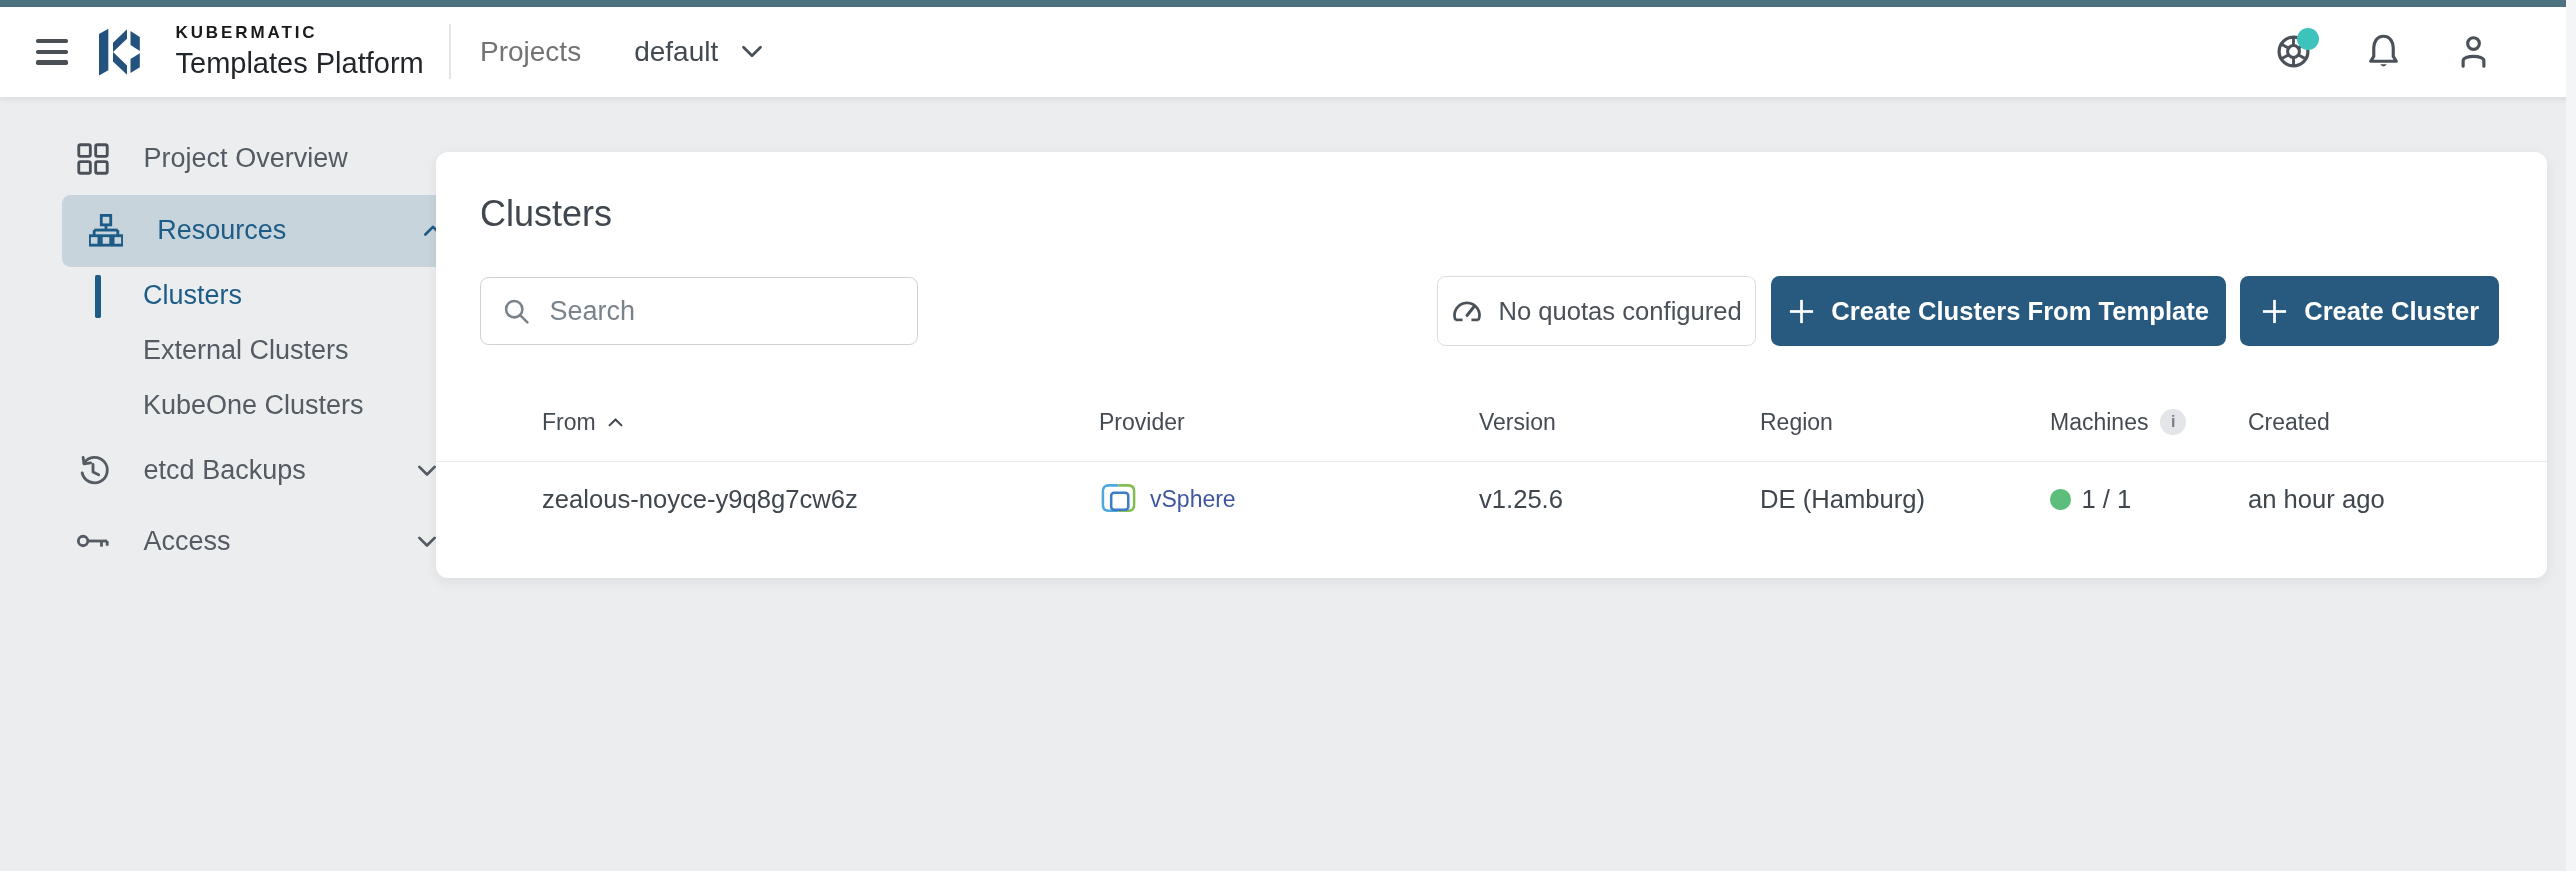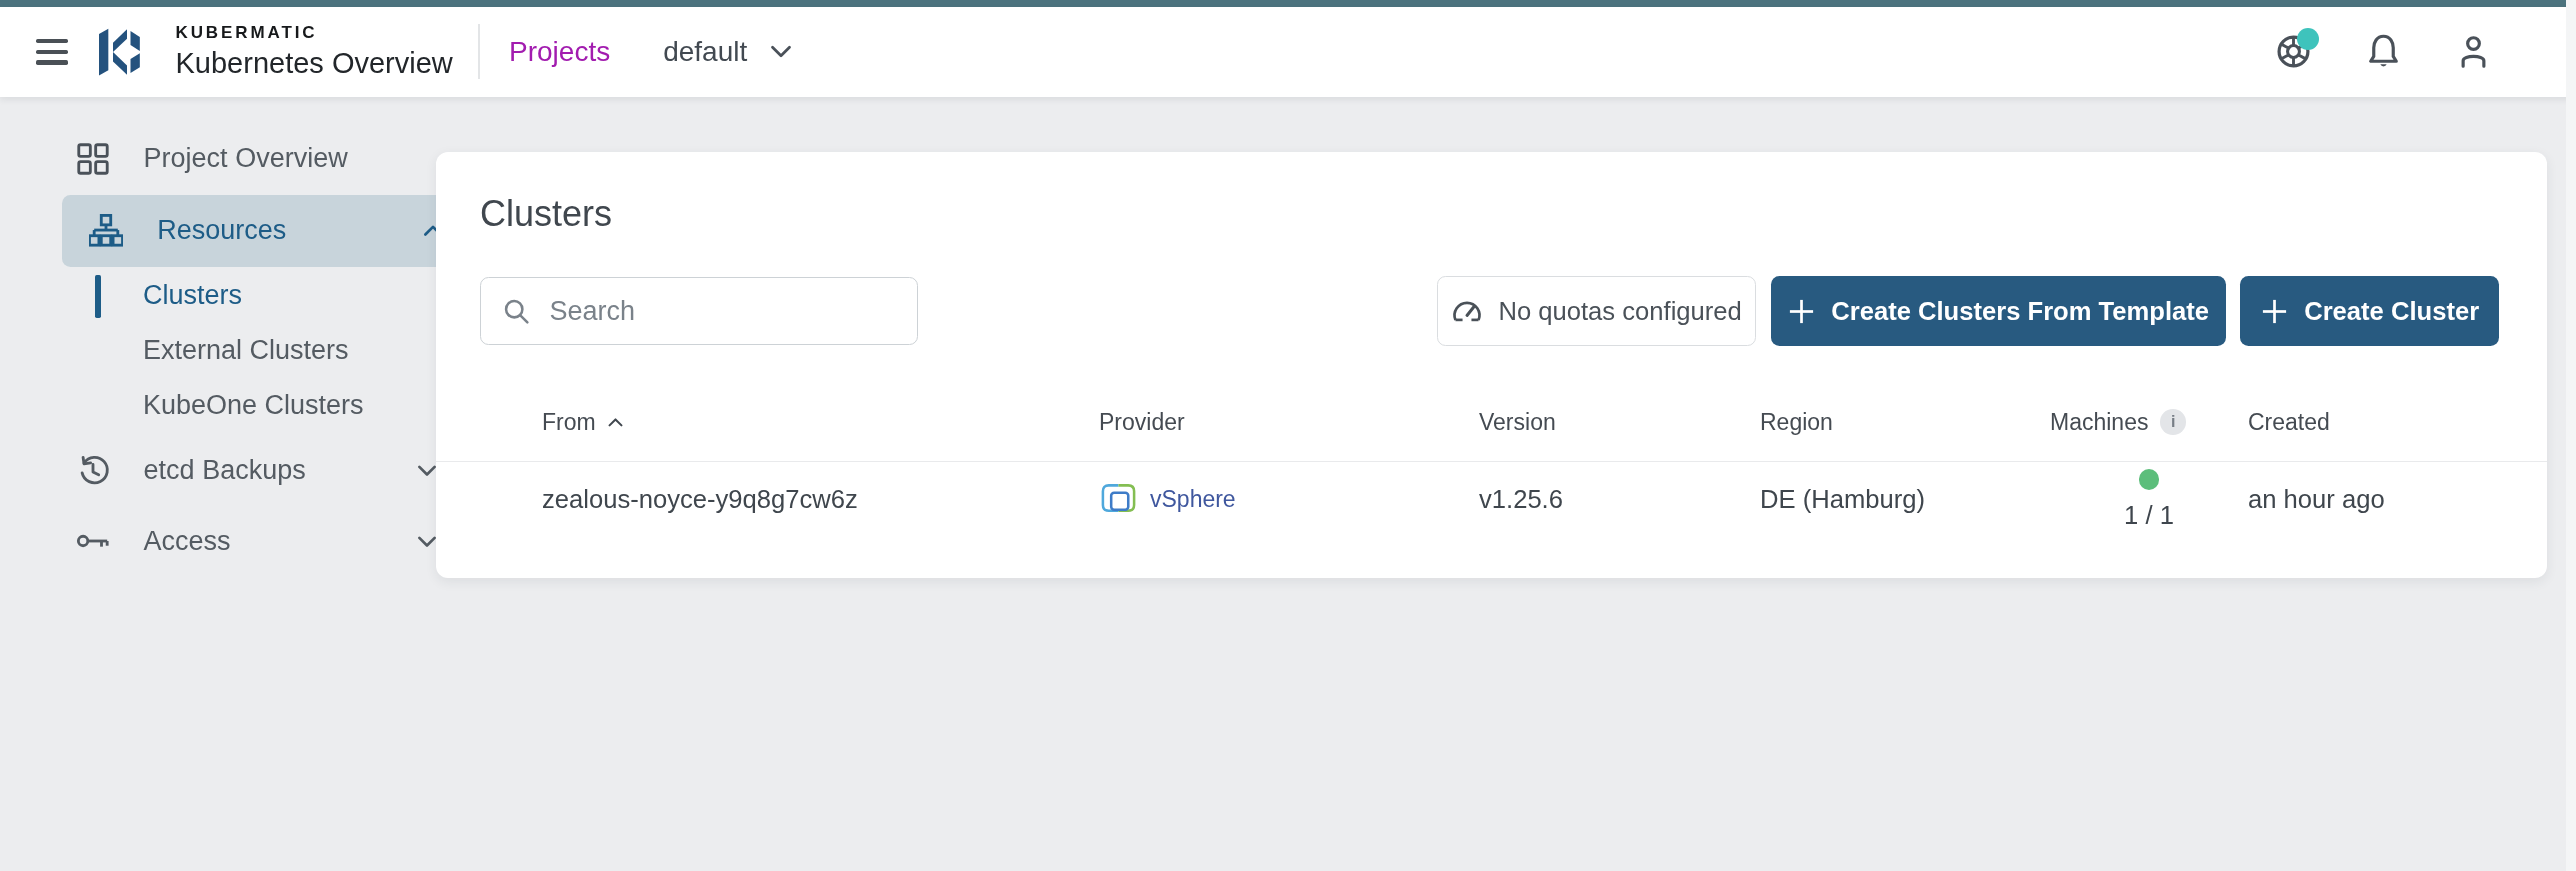--- a/index.html
+++ b/index.html
@@ -11,21 +11,21 @@
   .header { position:absolute; left:0; top:6.8px; width:2576px; height:90px; background:#FFFFFF;
     display:flex; align-items:center; padding-left:36px;
     box-shadow:0 2.6px 6.8px rgba(40,50,60,.10); z-index:5; }
   .hamburger { width:32px; height:25.6px; display:flex; flex-direction:column; justify-content:space-between; cursor:pointer; margin-right:31px; }
   .hamburger span { display:block; height:4.3px; border-radius:1.7px; background:#4A5056; }
   .logo-svg { width:56px; height:61px; margin-right:20.5px; }
   .brand { display:flex; flex-direction:column; justify-content:center; }
   .brand-small { font-size:17px; font-weight:700; letter-spacing:2.9px; color:#17191B; }
   .brand-large { font-size:29px; color:#22262A; margin-top:4.3px; }
   .hdr-divider { width:1.7px; height:55px; background:#E3E5E7; margin:0 29px 0 25.6px; }
-  .nav-projects { font-size:28px; color:#a21caf; cursor:pointer; }
+  .nav-projects { font-size:28px; color:#737373; cursor:pointer; }
   .proj-select { display:flex; align-items:center; margin-left:53px; cursor:pointer; }
   .proj-select .val { font-size:28px; color:#424951; }
   .proj-select svg { margin-left:22px; }
   .hdr-icons { margin-left:auto; display:flex; align-items:center; gap:49px; padding-right:82px; }
   .hdr-icon { position:relative; width:41px; height:41px; display:flex; align-items:center; justify-content:center; cursor:pointer; }
   .badge-dot { position:absolute; right:-5.1px; top:-3.4px; width:22px; height:22px; border-radius:50%; background:#3EC3BC; }
 
   
   .sidebar { position:absolute; left:0; top:97px; width:435px; bottom:0;margin-left:48px; }
   .side-item { height:55px; display:flex; align-items:center; padding:0 25.6px; cursor:pointer;
@@ -68,21 +68,21 @@
   .thead { position:absolute; top:252px; left:0; right:0; height:36px; font-size:23px; color:#454B52; }
   .thead-line { position:absolute; top:309px; left:0; right:0; border-top:1.7px solid #E9EAEC; }
   .th-name { display:flex; align-items:center; gap:10.2px; }
   .th-machines { display:flex; align-items:center; gap:12px; }
   .info-badge { width:25.6px; height:25.6px; border-radius:50%; background:#E3E5E8; color:#777E86;
     font-size:16px; font-weight:700; display:flex; align-items:center; justify-content:center; cursor:pointer; }
   .trow { position:absolute; top:310px; left:0; right:0; height:75px; cursor:pointer; font-size:25.6px; color:#3F464D; }
   .status-dot { width:25.6px; height:25.6px; border-radius:50%; background:#5CBE7B; margin-left:49px; }
   .provider-cell { display:flex; align-items:center; gap:12px; }
   .provider-cell .plabel { font-size:23px; color:#3F579E; }
-  .machines-cell { display:flex; align-items:center; gap:11px;flex-direction:column; }
+  .machines-cell { display:flex; align-items:center; gap:11px; }
   .mini-dot { width:20.5px; height:20.5px; border-radius:50%; background:#5CBE7B; }
 
   
   .scrollbar { position:absolute; right:0; top:0; width:10.2px; height:871px; background:#F4F5F6; z-index:9; }
 </style>
 </head>
 <body>
 
 <div class="top-strip"></div>
 
@@ -96,21 +96,21 @@
     <g fill="#24527E">
       <polygon points="0,12 16,3 16,74 0,83"></polygon>
       <polygon points="24,43 24,27 48,4 48,20"></polygon>
       <polygon points="54,7 70,17 70,41 54,31"></polygon>
       <polygon points="24,43 24,59 48,82 48,66"></polygon>
       <polygon points="54,79 70,69 70,45 54,55"></polygon>
     </g>
   </svg>
   <div class="brand">
     <span class="brand-small">KUBERMATIC</span>
-    <span class="brand-large">Kubernetes Overview</span>
+    <span class="brand-large">Templates Platform</span>
   </div>
   <div class="hdr-divider"></div>
   <div class="nav-projects">Projects</div>
   <div class="proj-select">
     <span class="val">default</span>
     <svg width="24" height="17" viewBox="0 0 22 16">
       <polyline points="3,4 11,12 19,4" fill="none" stroke="#4A5159" stroke-width="2.6" stroke-linecap="round" stroke-linejoin="round"></polyline>
     </svg>
   </div>
   <div class="hdr-icons">

